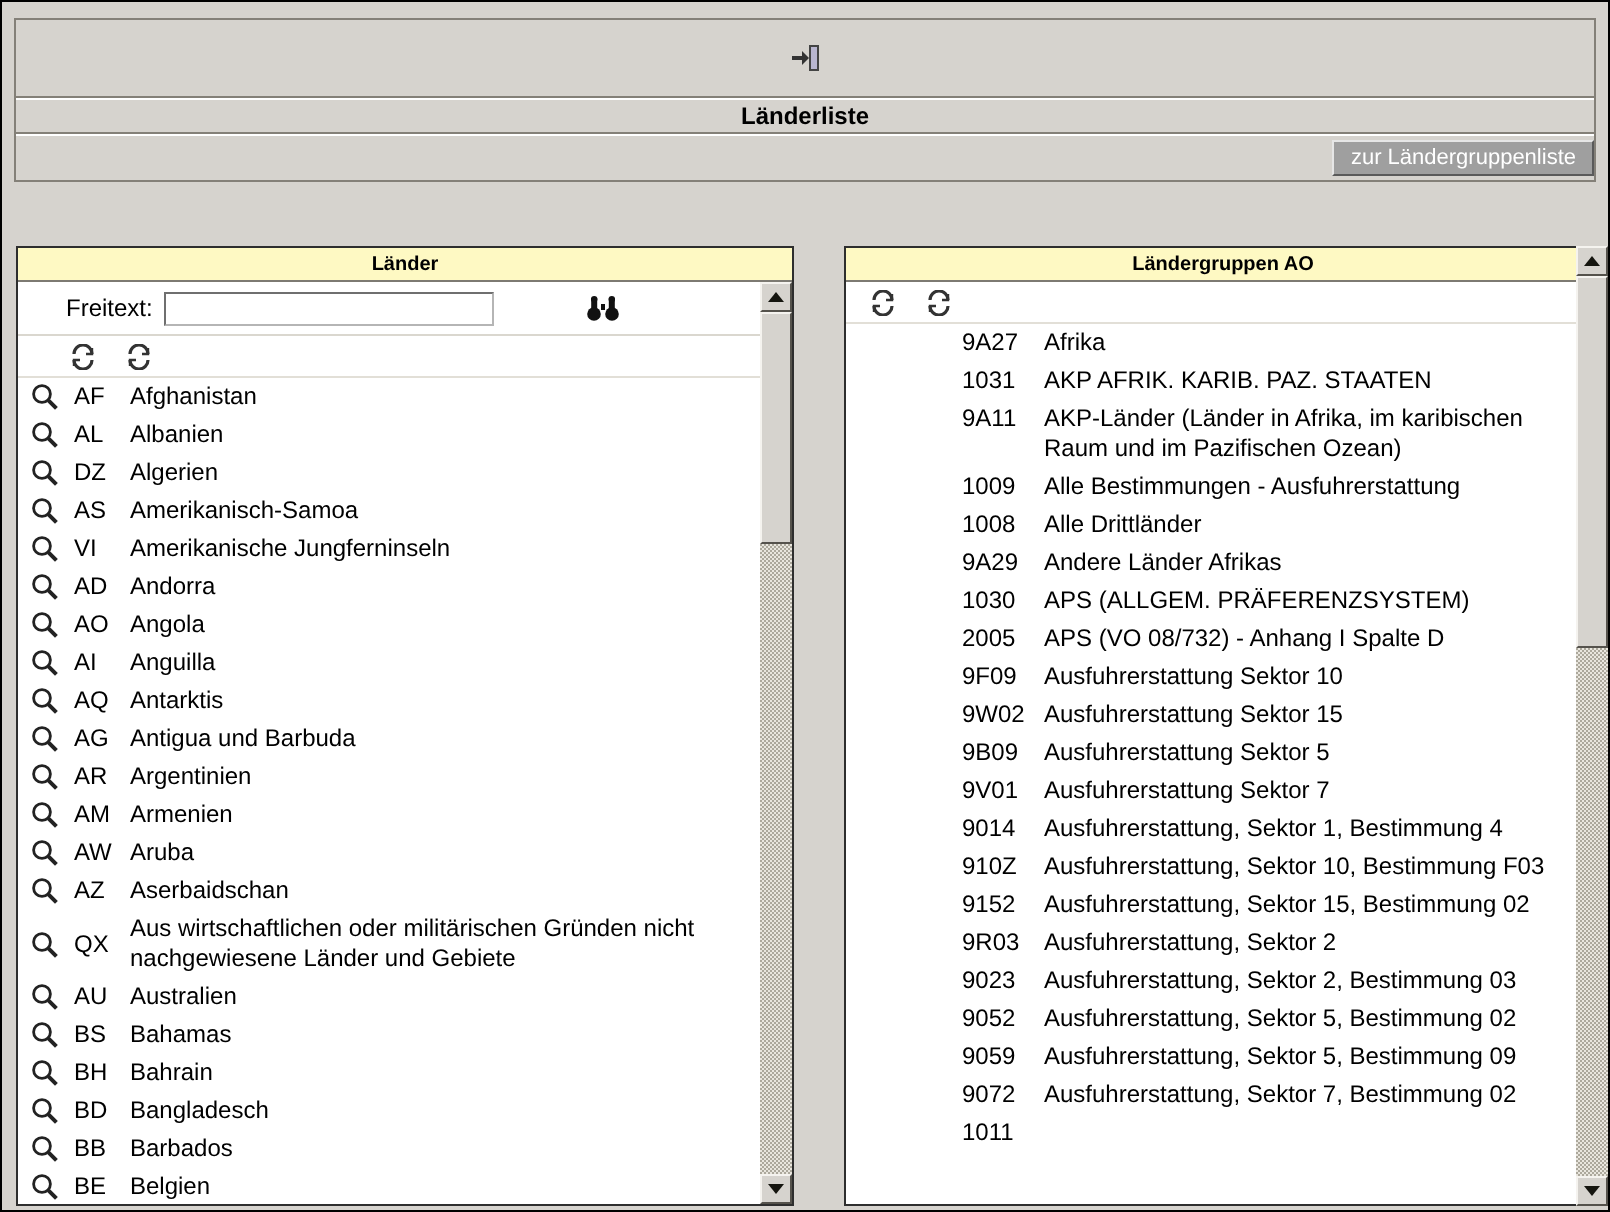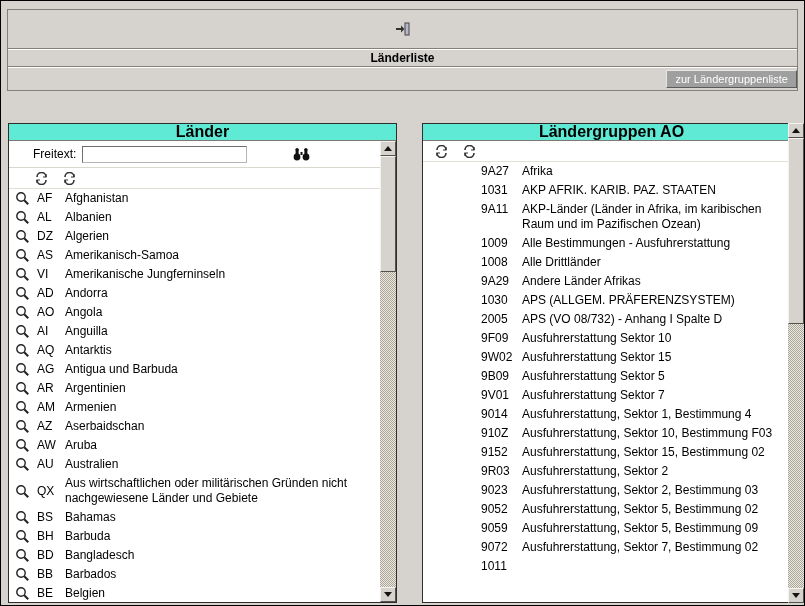--- a/index.html
+++ b/index.html
@@ -54,23 +54,23 @@
   .panel {
     position: absolute;
     border: 1px solid #2e2e2e;
     background: #ffffff;
   }
   .panel-left  { left: 7px;   top: 122px; width: 389px; height: 480px; }
   .panel-right { left: 421px; top: 122px; width: 379px; height: 480px; }
 
   .panel-header {
     height: 17px;
-    background: #5eead4;
+    background: #fef9c3;
     border-bottom: 1px solid #7d7a72;
-    font-weight: bold; font-size: 16px;
+    font-weight: bold; font-size: 10px;
     display: flex; align-items: center; justify-content: center;
   }
   .left-body  { position: absolute; left: 0; top: 17px; right: 16px; bottom: 0; overflow: hidden; background: #fff; }
   .right-body { position: absolute; left: 0; top: 17px; right: 0;    bottom: 0; overflow: hidden; background: #fff; }
 
   .freetext-row {
     height: 27px;
     display: flex; align-items: center;
     padding-left: 24px;
     border-bottom: 1px solid #dad7cf;
@@ -328,72 +328,72 @@
     <span class="code-cell">AM</span>
     <span class="name-cell">Armenien</span>
   </div>
           <div class="country-row">
     <span class="icon-cell icon-btn">
       <svg width="15" height="15" viewBox="0 0 15 15">
         <circle cx="6" cy="6" r="4.2" fill="none" stroke="#222" stroke-width="1.4"></circle>
         <line x1="9.2" y1="9.2" x2="13.2" y2="13.2" stroke="#222" stroke-width="2"></line>
       </svg>
     </span>
+    <span class="code-cell">AW</span>
+    <span class="name-cell">Aruba</span>
+  </div>
+          <div class="country-row">
+    <span class="icon-cell icon-btn">
+      <svg width="15" height="15" viewBox="0 0 15 15">
+        <circle cx="6" cy="6" r="4.2" fill="none" stroke="#222" stroke-width="1.4"></circle>
+        <line x1="9.2" y1="9.2" x2="13.2" y2="13.2" stroke="#222" stroke-width="2"></line>
+      </svg>
+    </span>
     <span class="code-cell">AZ</span>
     <span class="name-cell">Aserbaidschan</span>
   </div>
           <div class="country-row">
     <span class="icon-cell icon-btn">
       <svg width="15" height="15" viewBox="0 0 15 15">
         <circle cx="6" cy="6" r="4.2" fill="none" stroke="#222" stroke-width="1.4"></circle>
         <line x1="9.2" y1="9.2" x2="13.2" y2="13.2" stroke="#222" stroke-width="2"></line>
       </svg>
     </span>
-    <span class="code-cell">AW</span>
-    <span class="name-cell">Aruba</span>
+    <span class="code-cell">QX</span>
+    <span class="name-cell">Aus wirtschaftlichen oder militärischen Gründen nicht nachgewiesene Länder und Gebiete</span>
   </div>
           <div class="country-row">
     <span class="icon-cell icon-btn">
       <svg width="15" height="15" viewBox="0 0 15 15">
         <circle cx="6" cy="6" r="4.2" fill="none" stroke="#222" stroke-width="1.4"></circle>
         <line x1="9.2" y1="9.2" x2="13.2" y2="13.2" stroke="#222" stroke-width="2"></line>
       </svg>
     </span>
     <span class="code-cell">AU</span>
     <span class="name-cell">Australien</span>
   </div>
           <div class="country-row">
     <span class="icon-cell icon-btn">
       <svg width="15" height="15" viewBox="0 0 15 15">
         <circle cx="6" cy="6" r="4.2" fill="none" stroke="#222" stroke-width="1.4"></circle>
         <line x1="9.2" y1="9.2" x2="13.2" y2="13.2" stroke="#222" stroke-width="2"></line>
       </svg>
     </span>
-    <span class="code-cell">QX</span>
-    <span class="name-cell">Aus wirtschaftlichen oder militärischen Gründen nicht nachgewiesene Länder und Gebiete</span>
-  </div>
-          <div class="country-row">
-    <span class="icon-cell icon-btn">
-      <svg width="15" height="15" viewBox="0 0 15 15">
-        <circle cx="6" cy="6" r="4.2" fill="none" stroke="#222" stroke-width="1.4"></circle>
-        <line x1="9.2" y1="9.2" x2="13.2" y2="13.2" stroke="#222" stroke-width="2"></line>
-      </svg>
-    </span>
     <span class="code-cell">BS</span>
     <span class="name-cell">Bahamas</span>
   </div>
           <div class="country-row">
     <span class="icon-cell icon-btn">
       <svg width="15" height="15" viewBox="0 0 15 15">
         <circle cx="6" cy="6" r="4.2" fill="none" stroke="#222" stroke-width="1.4"></circle>
         <line x1="9.2" y1="9.2" x2="13.2" y2="13.2" stroke="#222" stroke-width="2"></line>
       </svg>
     </span>
     <span class="code-cell">BH</span>
-    <span class="name-cell">Barbuda</span>
+    <span class="name-cell">Bahrain</span>
   </div>
           <div class="country-row">
     <span class="icon-cell icon-btn">
       <svg width="15" height="15" viewBox="0 0 15 15">
         <circle cx="6" cy="6" r="4.2" fill="none" stroke="#222" stroke-width="1.4"></circle>
         <line x1="9.2" y1="9.2" x2="13.2" y2="13.2" stroke="#222" stroke-width="2"></line>
       </svg>
     </span>
     <span class="code-cell">BD</span>
     <span class="name-cell">Bangladesch</span>

